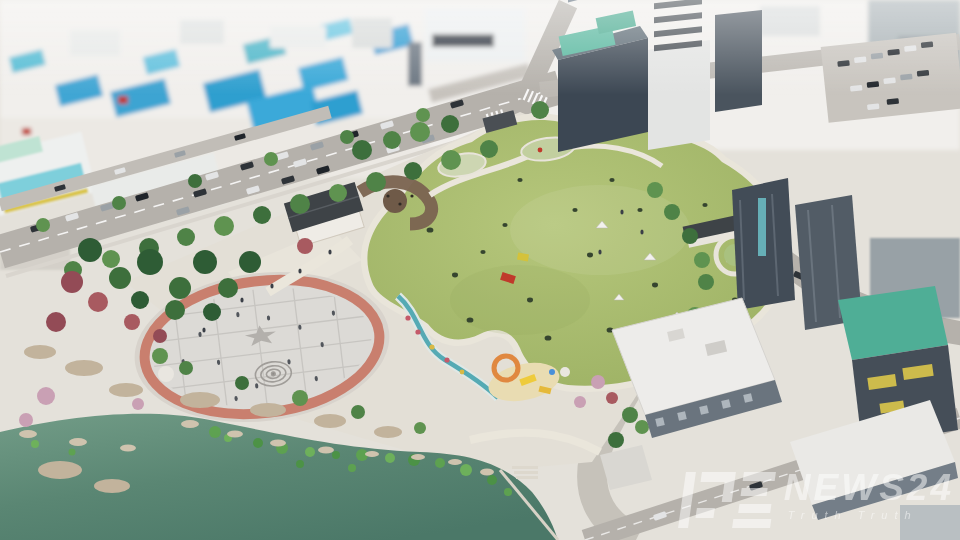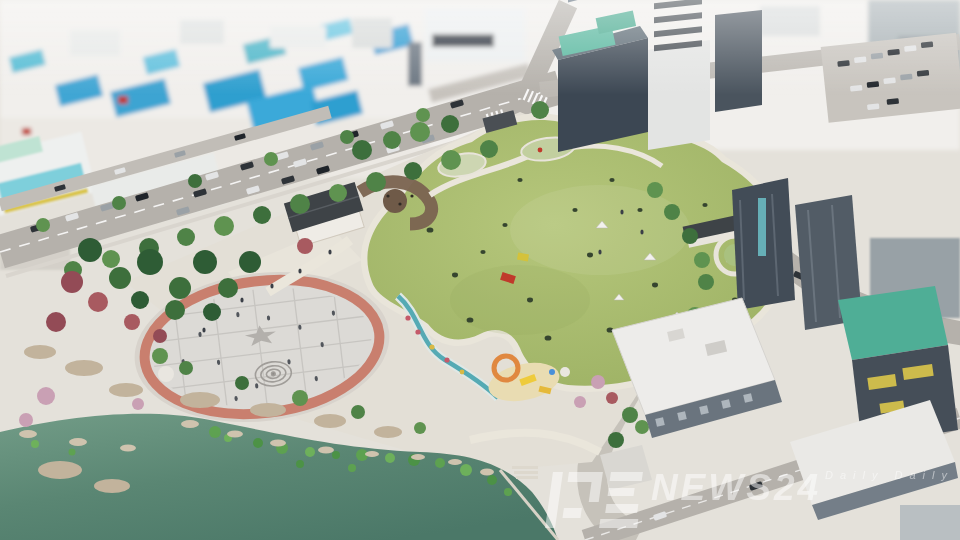--- a/index.html
+++ b/index.html
@@ -17,21 +17,21 @@
   .signyellow{fill:var(--sign_yellow,#d9c54b);}
   .tg1{fill:#4f8347}.tg2{fill:#5f9350}.tg3{fill:#3d6f3c}.tpine{fill:#2e5c35}
   .taut{fill:#934b56}.taut2{fill:#a85a60}.tpink{fill:#c9a0b4}.twhite{fill:#e9e6e0}
   .cw{fill:#e3e4e5}.cd{fill:#2e3338}.cs{fill:#9aa1a6}.cb{fill:#1f242a}.ct{fill:#c8b89a}
   .dot{fill:#3a3f47}
   
   .wm{position:absolute;right:6px;bottom:8px;display:flex;align-items:flex-start;
       gap:10px;opacity:var(--wm-opacity,0.5);color:#fff;pointer-events:none;}
   .wm-logo{width:92px;height:64px;transform:skewX(-8deg);}
   .wm-logo div{position:absolute;background:#fff;}
-  .wm-text{display:flex;flex-direction:row;}
+  .wm-text{display:flex;flex-direction:column;}
   .wm-title{font-size:37px;font-weight:bold;font-style:italic;letter-spacing:3px;
       line-height:40px;white-space:nowrap;}
   .wm-tagline{font-size:11px;letter-spacing:7px;margin-top:1px;padding-left:4px;
       font-style:italic;white-space:nowrap;}
 </style>
 </head>
 <body>
 
 <div class="stage">
 <svg width="960" height="540" viewBox="0 0 960 540">
@@ -580,16 +580,16 @@
       <div style="left:16px;top:4px;width:34px;height:10px"></div>
       <div style="left:40px;top:14px;width:10px;height:20px"></div>
       <div style="left:16px;top:40px;width:18px;height:10px"></div>
       <div style="left:58px;top:4px;width:32px;height:9px"></div>
       <div style="left:58px;top:20px;width:26px;height:8px"></div>
       <div style="left:58px;top:36px;width:32px;height:9px"></div>
       <div style="left:54px;top:51px;width:38px;height:9px"></div>
     </div>
     <div class="wm-text">
       <div class="wm-title">NEWS24</div>
-      <div class="wm-tagline">Daily Daily</div>
+      <div class="wm-tagline">Truth Truth</div>
     </div>
   </div>
 </div>
 
 </body></html>

